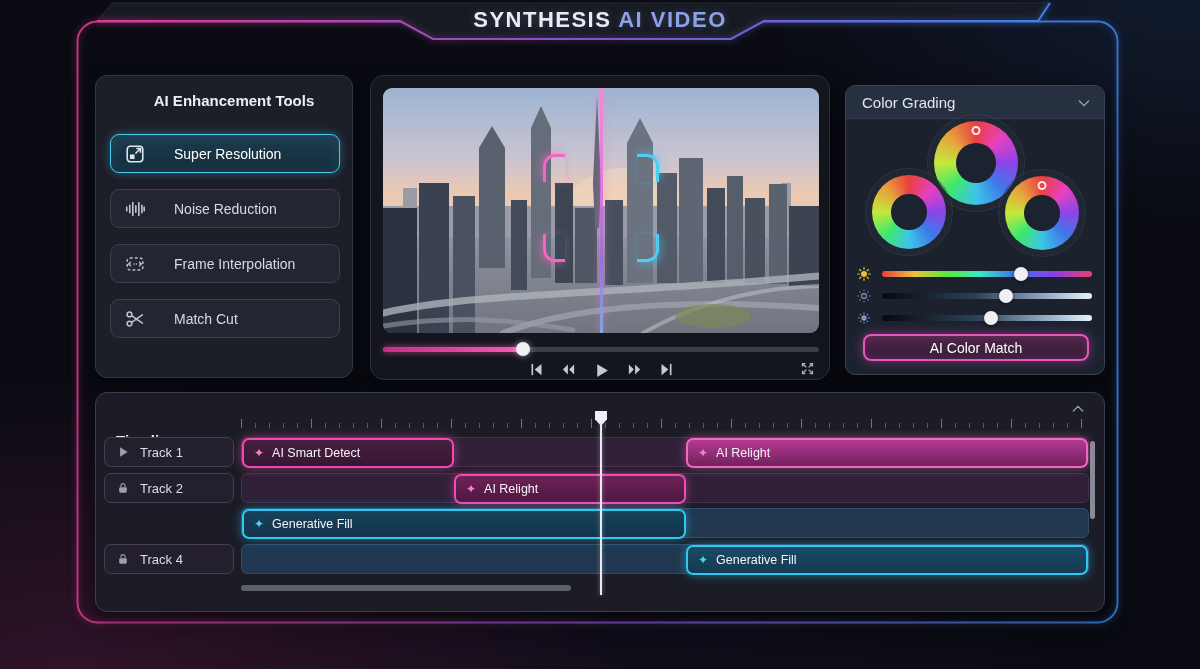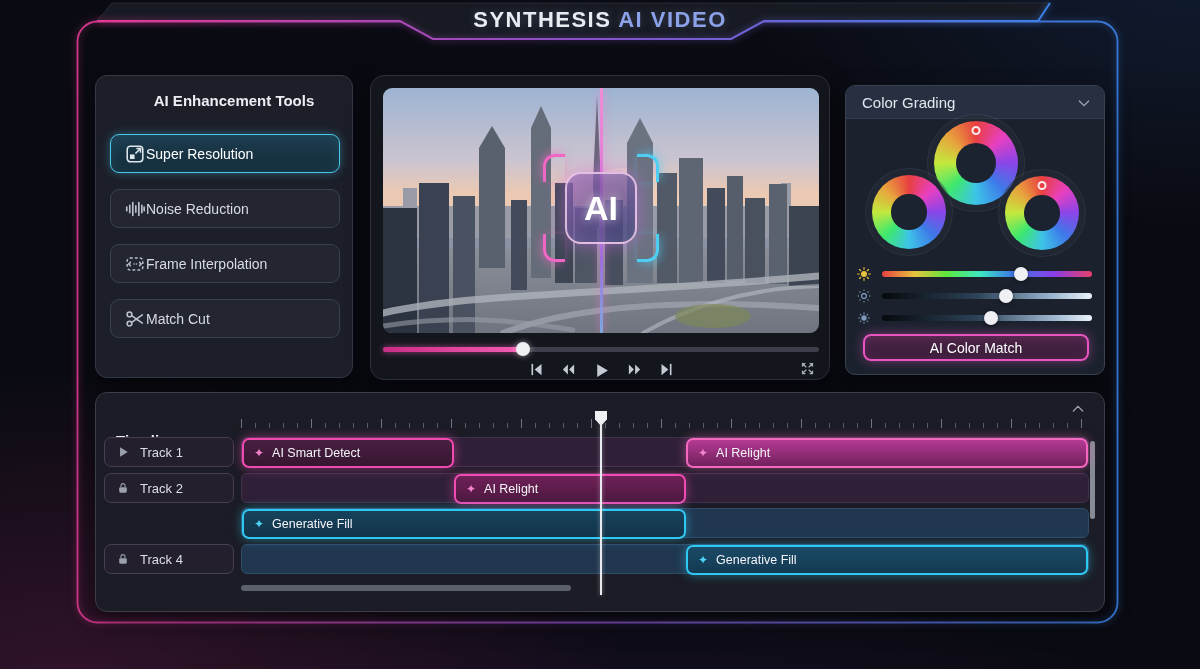--- a/index.html
+++ b/index.html
@@ -22,21 +22,21 @@
 
   
   .panel { position:absolute; background:#1b1d27; border:1px solid #343947;
     border-radius:12px; box-shadow:0 10px 26px rgba(0,0,0,.45); }
 
   
   .tools-panel { left:95px; top:75px; width:258px; height:303px; background:#1c1e28; }
   .tools-title { text-align:center; margin-top:16px; font-size:15px; font-weight:bold; color:#ecEEF4; color:#eceef4;padding-left:20px; }
   .tool-btn { position:absolute; left:14px; width:230px; height:39px; border-radius:9px;
     background:#232631; border:1px solid #3c404e; display:flex; align-items:center;
-    gap:0; padding-left:13px; color:#d8dbe3; font-size:14px; cursor:pointer; }
+    gap:28px; padding-left:13px; color:#d8dbe3; font-size:14px; cursor:pointer; }
   .tool-btn .ticon { width:22px; height:22px; color:#bcc1cd; flex:0 0 auto; }
   .tool-btn.active { border:1.5px solid #49c8ea; color:#fff;
     background:linear-gradient(180deg,#1d3c4e,#142c3a);
     box-shadow:0 0 10px rgba(73,200,234,.40), inset 0 0 14px rgba(73,200,234,.12); }
   .tool-btn.active .ticon { color:#dfe7ee; }
 
   
   .preview-panel { left:370px; top:75px; width:460px; height:305px; background:#14161e;
     border:1px solid #2c303b; border-radius:14px; }
   .screen { position:absolute; left:12px; top:12px; width:436px; height:245px;
@@ -262,21 +262,20 @@
           <path d="M0,238 C70,228 120,230 190,242" stroke="#979ca6" stroke-width="5" opacity="0.6"></path>
         </g>
         <ellipse cx="330" cy="228" rx="38" ry="12" fill="#7d8759" opacity="0.7"></ellipse>
       </svg>
       <div class="split-line"></div>
       <div class="ai-lockup">
         <div class="bracket tl"></div>
         <div class="bracket bl"></div>
         <div class="bracket tr"></div>
         <div class="bracket br"></div>
-        <div class="ai-badge">AI</div>
       </div>
     </div>
 
     <div class="progress-row">
       <div class="progress-track"></div>
       <div class="progress-fill" style="width: 32%;"></div>
       <div class="progress-thumb" style="left: 32%;"></div>
     </div>
 
     <div class="transport">

